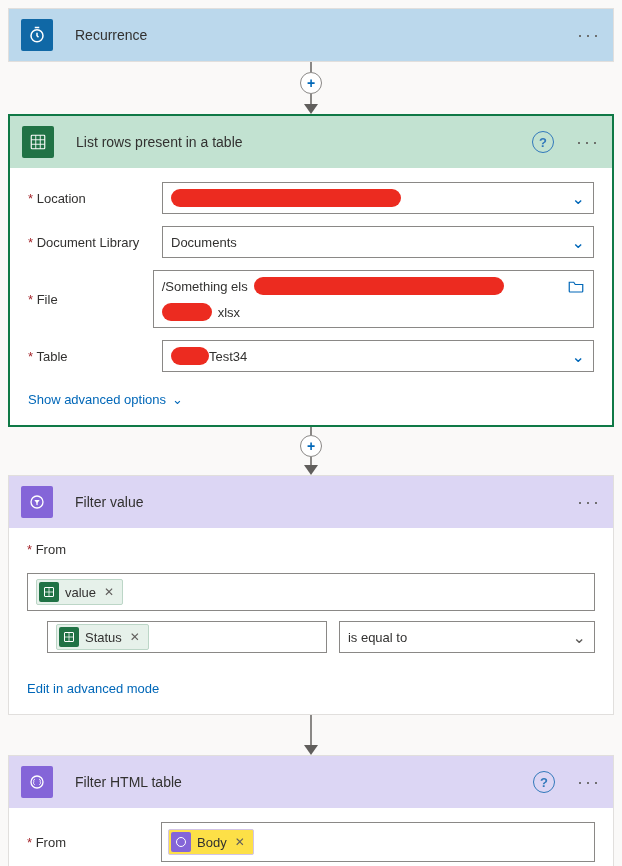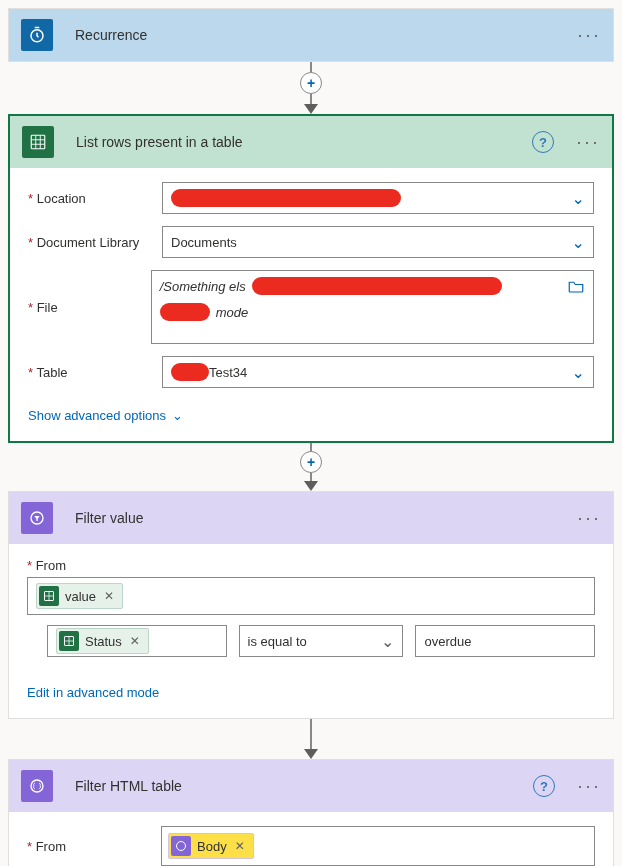--- a/index.html
+++ b/index.html
@@ -24,21 +24,21 @@
   
   
   .listrows { border:2px solid #0f7946; }
   .listrows .card-header { background: #c2e2d1; }
   .listrows .card-header .title, .htmltbl .card-header .title, .filter .card-header .title { color:#323130; }
   
   .field-row { display:flex; align-items:center; margin-bottom: 12px; gap:6px; }
   .field-row .lbl { width: 128px; color:#323130; font-size:13px; }
   .field-row .lbl.req::before { content:"* "; color:#a4262c; }
   .ctrl { flex:1 1 auto; border:1px solid #8a8886; background:#fff; min-height:32px; display:flex; align-items:center; padding:4px 8px; position:relative; }
-  .ctrl.multi { flex-wrap:wrap; padding-top:6px; padding-bottom:22px; gap:4px 6px;font-style:italic; }
+  .ctrl.multi { flex-wrap:wrap; padding-top:6px; padding-bottom:6px; gap:4px 6px; }
   .chev { color:#0067b8; margin-left:auto; font-size:16px; padding-left:8px; cursor:pointer;}
   .folder-icon { margin-left:auto; color:#0067b8; cursor:pointer; }
   .redact { background:#ec2b20; border-radius:11px; height:18px; display:inline-block; }
   
   .link { color:#0067b8; cursor:pointer; display:inline-flex; gap:6px; font-size:13px; margin-top:6px;}
   
   
   .connector { display:flex; flex-direction:column; align-items:center; }
   .conn-line { width:2px; background:#8a8886; }
   .conn-arrow { width:0;height:0;border-left:7px solid transparent;border-right:7px solid transparent;border-top:10px solid #605e5c; }
@@ -110,21 +110,21 @@
       <div class="ctrl multi">
         <span>/Something els</span>
           <span class="redact" style="width:250px"></span>
         <span class="folder-icon">
           <svg width="18" height="16" viewBox="0 0 24 20" fill="none" stroke="#0067b8" stroke-width="1.6">
               <path d="M3 5h6l2 3h10v9a1 1 0 0 1-1 1H4a1 1 0 0 1-1-1V5z"></path>
             </svg>
         </span>
         <div style="flex-basis:100%;height:0"></div>
         <span class="redact" style="width:50px"></span>
-          <span>mode</span>
+          <span>xlsx</span>
       </div>
     </div>
     <div class="field-row">
       <div class="lbl req">Table</div>
       <div class="ctrl">
         <span class="redact" style="width:38px"></span>
           <span>Test34</span>
         <span class="chev">⌄</span>
       </div>
     </div>
@@ -149,21 +149,21 @@
     <div class="icon-box icon-purple">
       <svg width="16" height="16" viewBox="0 0 24 24" fill="none" stroke="#fff" stroke-width="2">
           <circle cx="12" cy="12" r="9"></circle>
           <path d="M8 9h8l-3 4v4l-2-1v-3z" fill="#fff" stroke="none"></path>
         </svg>
     </div>
     <div class="title">Filter value</div>
     <div class="menu">···</div>
   </div>
   <div class="card-body">
-    <div style="margin-bottom:4px"><span class="req" style="color:#a4262c">* </span><span>From</span></div>
+    <div style="margin-bottom:16px"><span class="req" style="color:#a4262c">* </span><span>From</span></div>
     <div class="ctrl" style="min-height:38px;">
       <span class="token">
         <span class="icon-excel-tiny">
           <svg width="12" height="12" viewBox="0 0 24 24" fill="#fff">
               <rect x="3" y="3" width="18" height="18" rx="1" fill="none" stroke="#fff" stroke-width="2"></rect>
               <path d="M3 12h18M12 3v18" stroke="#fff" stroke-width="1.5"></path>
             </svg>
         </span>
         <span>value</span>
         <span class="x">✕</span>
@@ -179,23 +179,20 @@
               </svg>
           </span>
           <span>Status</span>
           <span class="x">✕</span>
         </span>
       </div>
       <div class="small-ctrl" style="flex:1">
         <span>is equal to</span>
         <span class="chev" style="color:#605e5c">⌄</span>
       </div>
-      <div class="small-ctrl" style="flex:1.1">
-        <span>overdue</span>
-      </div>
     </div>
     <div style="margin-top:22px">
       <span class="link">Edit in advanced mode</span>
     </div>
   </div>
 </div>
 
 <div class="connector">
   <div class="conn-line" style="height:30px"></div>
   <div class="conn-arrow"></div>

